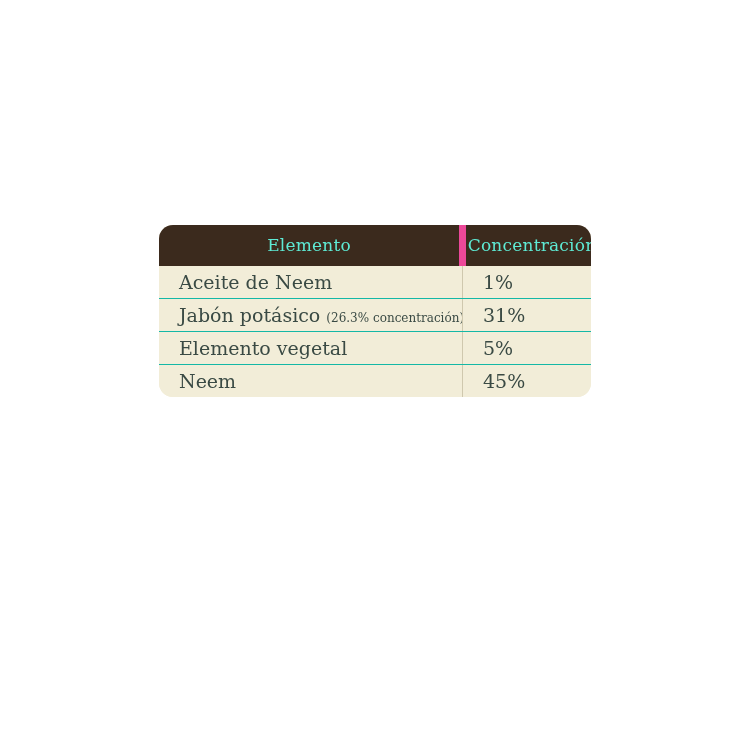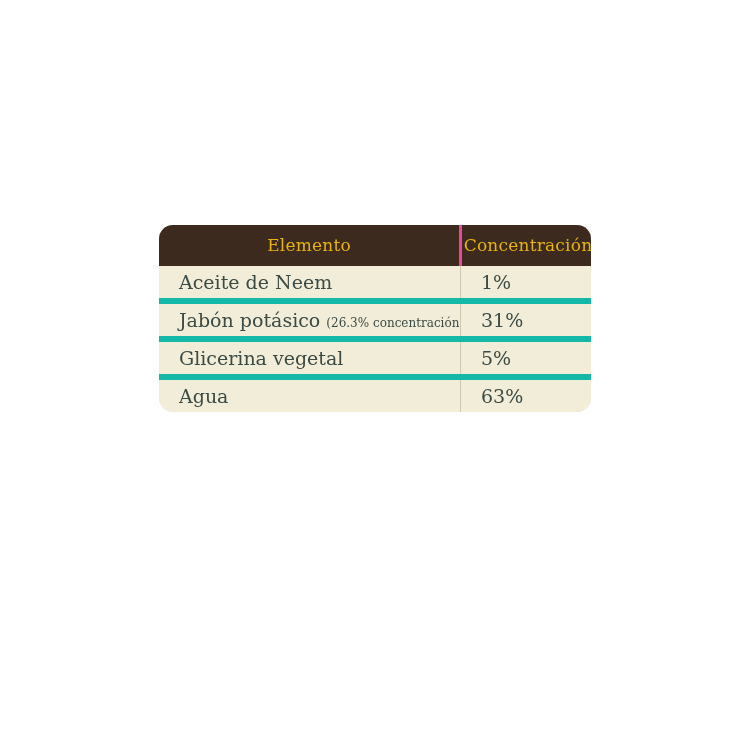--- a/index.html
+++ b/index.html
@@ -26,42 +26,42 @@
   }
 
   table.ingredients {
     border-collapse: collapse;
     width: 100%;
     table-layout: fixed;
   }
 
   table.ingredients thead th {
     background: #3b2a1d;
-    color: #eab308;
+    color: #5eead4;
     font-weight: normal;
     font-size: 17px;
     padding: 10px 0 11px 0;
     text-align: center;
     letter-spacing: 0.2px;
   }
 
   thead th.col-element {
     width: 300px;
   }
   thead th.col-conc {
     width: 132px;
-    border-left: 3px solid #ec4899;
+    border-left: 7px solid #ec4899;
   }
 
   table.ingredients tbody td {
     background: #f2edd8;
     color: #3a4a44;
     font-size: 19px;
     padding: 5px 0 5px 20px;
-    border-bottom: 6px solid #14b8a6;
+    border-bottom: 1px solid #14b8a6;
     vertical-align: middle;
     white-space: nowrap;
     overflow: hidden;
   }
 
   table.ingredients tbody tr:last-child td {
     border-bottom: none;
   }
 
   td.cell-conc {
@@ -88,22 +88,22 @@
     <tbody>
       <tr>
         <td><span>Aceite de Neem</span></td>
         <td class="cell-conc">1%</td>
       </tr>
       <tr>
         <td><span>Jabón potásico</span> <span class="sub-note">(26.3% concentración)</span></td>
         <td class="cell-conc">31%</td>
       </tr>
       <tr>
-        <td><span>Glicerina vegetal</span></td>
+        <td><span>Elemento vegetal</span></td>
         <td class="cell-conc">5%</td>
       </tr>
       <tr>
-        <td><span>Agua</span></td>
-        <td class="cell-conc">63%</td>
+        <td><span>Neem</span></td>
+        <td class="cell-conc">45%</td>
       </tr>
     </tbody>
   </table>
 </div>
 
 </body></html>

